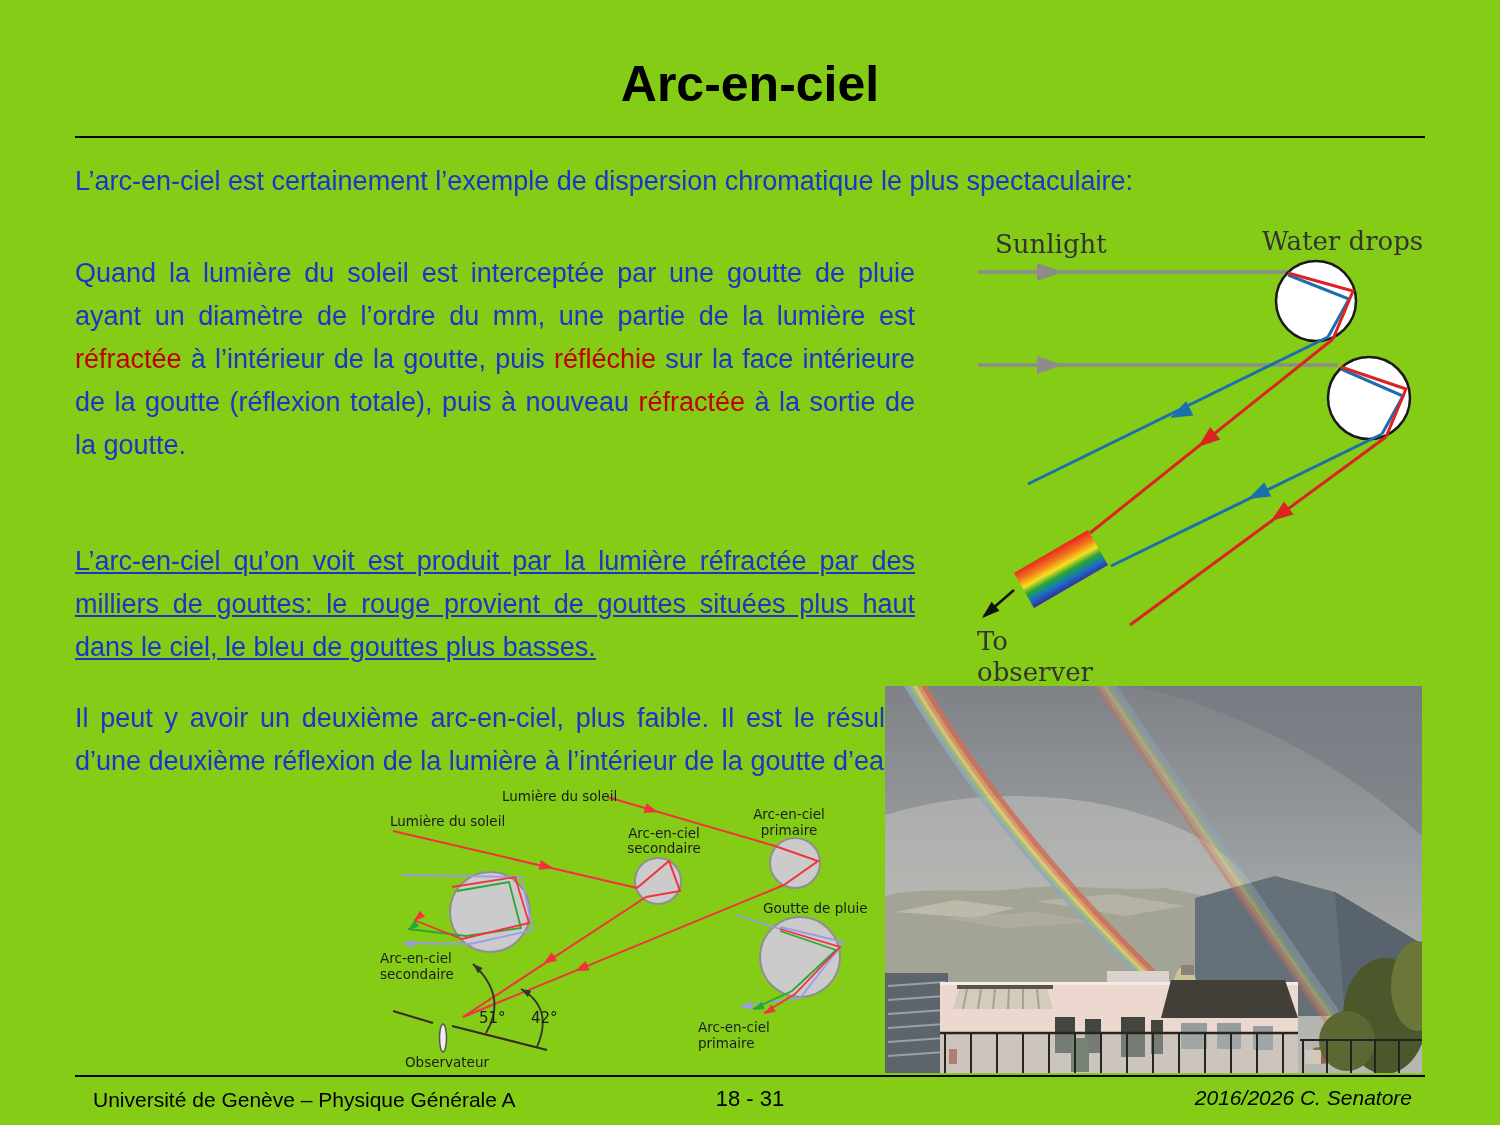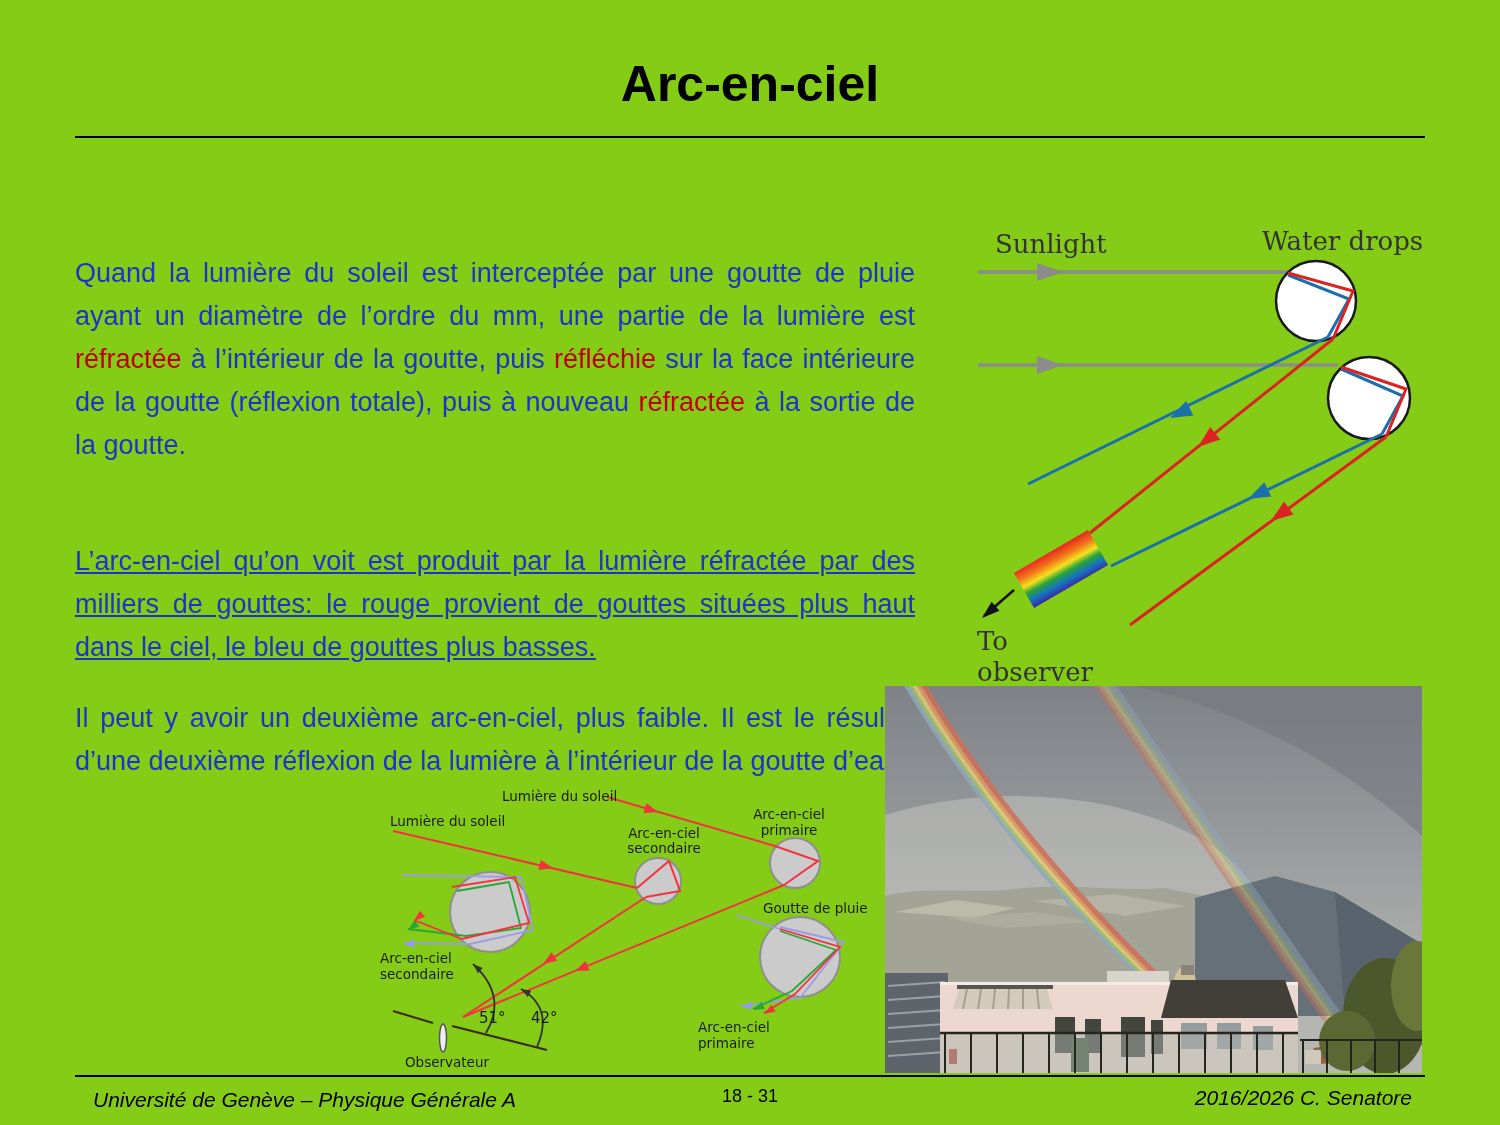--- a/index.html
+++ b/index.html
@@ -13,35 +13,36 @@
         color:var(--blue,#1b35c8);text-align:justify;}
   .para span.red{color:var(--red,#c00000);}
   #para-drop{top:252px;}
   #para-rainbow{top:540px;text-decoration:underline;}
   #para-second{top:697px;width:840px;}
   .fig{position:absolute;}
   #fig-textbook{left:955px;top:213px;width:545px;height:472px;}
   #fig-schema{left:375px;top:780px;width:505px;height:298px;}
   #fig-photo{left:885px;top:686px;width:537px;height:387px;}
   .footer-rule{position:absolute;left:75px;right:75px;top:1075px;border-top:2px solid #000;}
-  .footer-left{position:absolute;left:93px;top:1088px;font-size:21px;font-style:italic;color:#000;}
-  .footer-page{position:absolute;left:0;width:100%;top:1086px;text-align:center;font-size:18px;color:#000;}
+  .footer-left{position:absolute;left:93px;top:1088px;font-size:21px;color:#000;}
+  .footer-page{position:absolute;left:0;width:100%;top:1086px;text-align:center;font-size:22px;color:#000;}
   .footer-right{position:absolute;right:88px;top:1086px;font-size:21px;font-style:italic;color:#000;}
   .serif-label{font-family:"DejaVu Serif","Liberation Serif",serif;font-size:26px;fill:#333;}
   .schema-label{font-family:"DejaVu Sans","Liberation Sans",sans-serif;font-size:13.5px;fill:#1c1c1c;}
   .angle-label{font-family:"DejaVu Sans","Liberation Sans",sans-serif;font-size:15px;fill:#1c1c1c;}
 </style>
 </head>
 <body>
 
 <div class="slide">
 
   <h1 class="slide-title">Arc-en-ciel</h1>
   <div class="title-rule"></div>
 
+  <div class="intro">L’arc-en-ciel est certainement l’exemple de dispersion chromatique le plus spectaculaire:</div>
 
   <div class="para" id="para-drop"><span>Quand la lumière du soleil est interceptée par une goutte de pluie ayant un diamètre de l’ordre du mm, une partie de la lumière est </span><span class="red">réfractée</span><span> à l’intérieur de la goutte, puis </span><span class="red">réfléchie</span><span> sur la face intérieure de la goutte (réflexion totale), puis à nouveau </span><span class="red">réfractée</span><span> à la sortie de la goutte.</span></div>
   <div class="para" id="para-rainbow">L’arc-en-ciel qu’on voit est produit par la lumière réfractée par des milliers de gouttes: le rouge provient de gouttes situées plus haut dans le ciel, le bleu de gouttes plus basses.</div>
   <div class="para" id="para-second">Il peut y avoir un deuxième arc-en-ciel, plus faible. Il est le résultat d’une deuxième réflexion de la lumière à l’intérieur de la goutte d’eau.</div>
 
   <svg id="fig-textbook" class="fig" viewBox="955 213 545 472">
     <defs>
       <linearGradient id="specband" gradientUnits="userSpaceOnUse" x1="1051" y1="551" x2="1071" y2="587">
         <stop offset="0" stop-color="#e8251f"></stop>
         <stop offset="0.25" stop-color="#f2791b"></stop>

